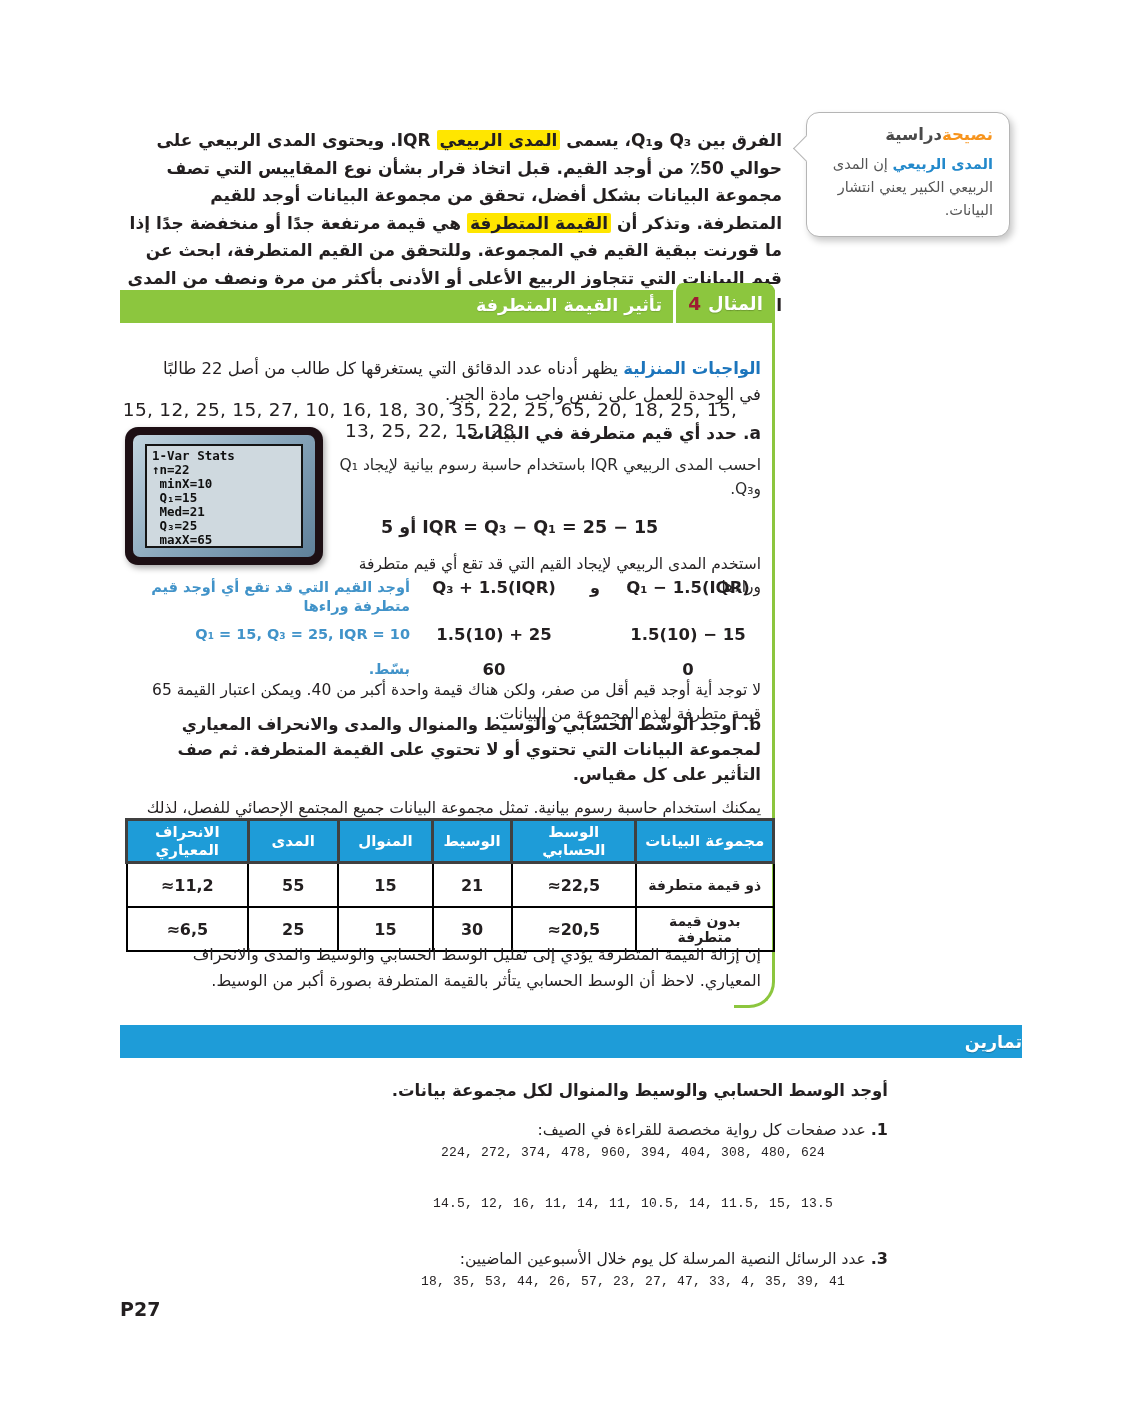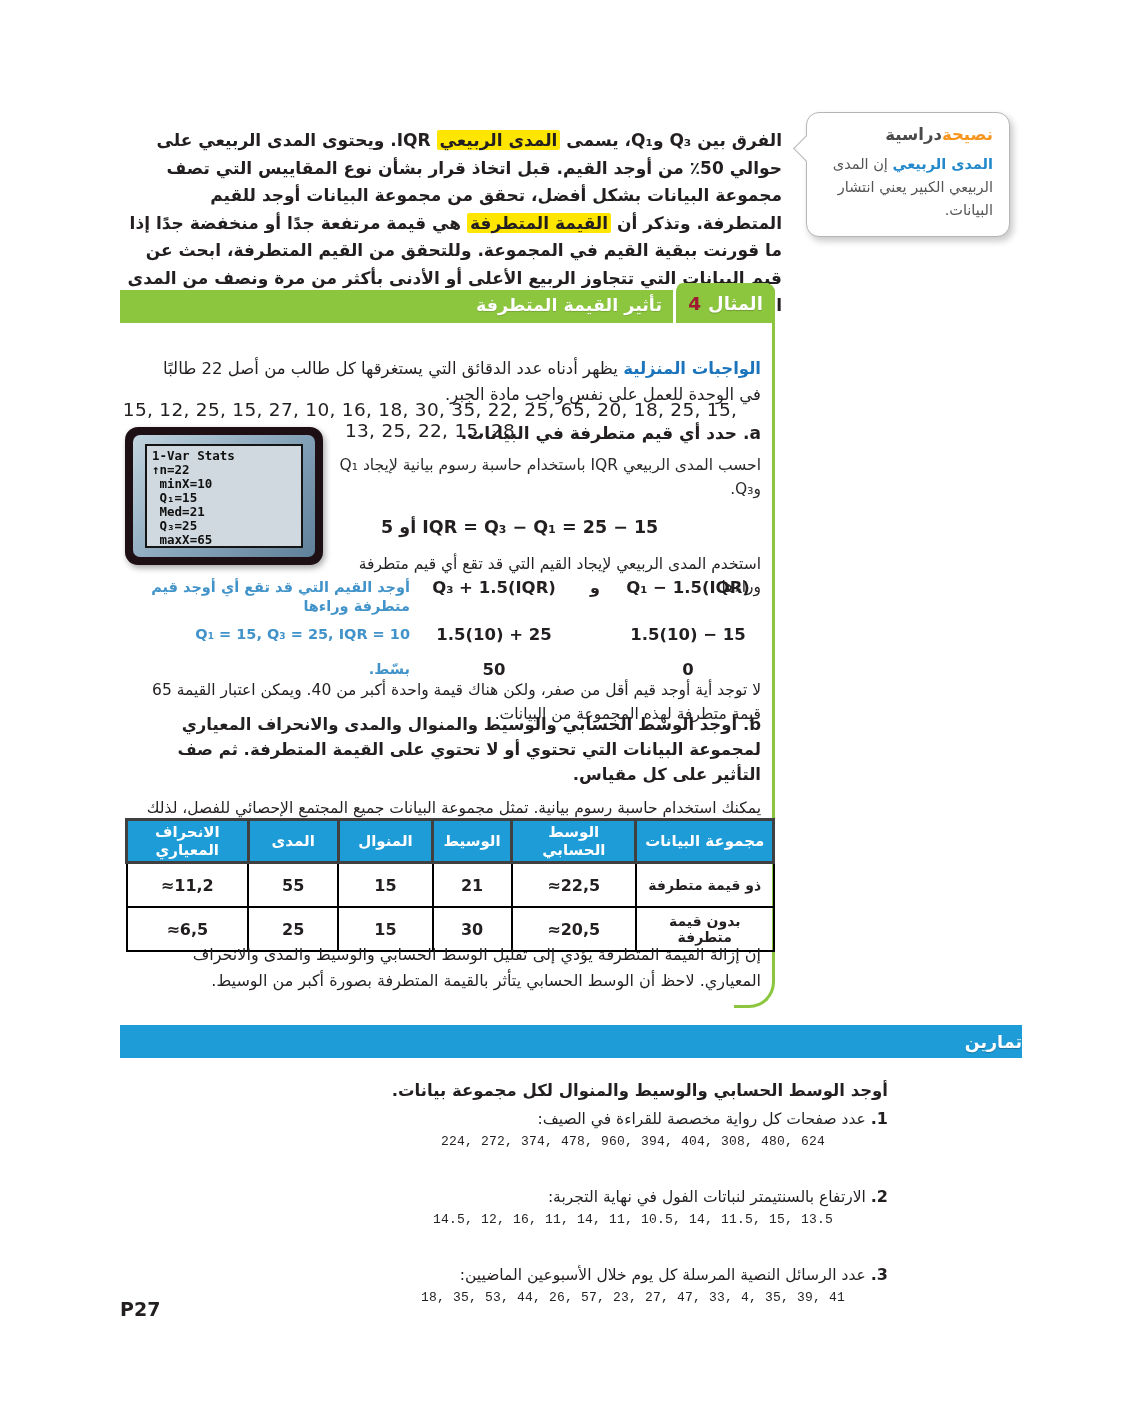--- a/index.html
+++ b/index.html
@@ -78,21 +78,21 @@
   
   .ex-conclusion{position:absolute;right:14px;top:603px;width:625px;text-align:right;
     font-size:16px;line-height:26px;}
   
   .blue-bar{position:absolute;left:120px;top:1025px;width:902px;height:33px;background:#1e9cd8;
     display:flex;align-items:center;direction:rtl;}
   .blue-bar .bar-title{color:#fff;font-weight:800;font-size:17.5px;
     text-shadow:0 1px 1px rgba(0,0,0,.25);}
   .exercises{position:absolute;left:378px;top:1078px;width:510px;text-align:right;}
   .ex-instruction{font-size:16.5px;font-weight:800;line-height:25px;}
-  .ex-item{margin-top:4px;}
+  .ex-item{margin-top:15px;}
   .ex-item.gap{margin-top:36px;}
   .ex-head{font-size:15.5px;line-height:23px;}
   .ex-num{font-weight:800;font-size:16px;}
   .ex-data{direction:ltr;text-align:center;font-size:13px;font-weight:500;margin-top:3px;letter-spacing:.2px;font-family:Liberation Mono, monospace;}
   
   .page-num{position:absolute;left:120px;top:1298px;font-size:19px;font-weight:800;direction:ltr;}
 </style>
 </head>
 <body>
 
@@ -159,21 +159,21 @@
       <div class="w-math">Q₃ + 1.5(IQR)</div>
       <div class="w-note">أوجد القيم التي قد تقع أي أوجد قيم متطرفة وراءها</div>
 
       <div class="w-math">1.5(10) − 15</div>
       <div></div>
       <div class="w-math">1.5(10) + 25</div>
       <div class="w-note"><span class="ltr">Q₁ = 15, Q₃ = 25, IQR = 10</span></div>
 
       <div class="w-math">0</div>
       <div></div>
-      <div class="w-math">50</div>
+      <div class="w-math">60</div>
       <div class="w-note">بسّط.</div>
     </div>
 
     <p class="a-conclusion">لا توجد أية أوجد قيم أقل من صفر، ولكن هناك قيمة واحدة أكبر من 40. ويمكن اعتبار القيمة 65 قيمة متطرفة لهذه المجموعة من البيانات.</p>
 
     <div class="part-b">
       <div class="b-heading">
         <span class="item-label">b.</span>
         <span>أوجد الوسط الحسابي والوسيط والمنوال والمدى والانحراف المعياري لمجموعة البيانات التي تحتوي أو لا تحتوي على القيمة المتطرفة. ثم صف التأثير على كل مقياس.</span>
       </div>
@@ -223,24 +223,20 @@
 
     <div class="ex-item">
       <div class="ex-head">
         <span class="ex-num">1.</span>
         <span>عدد صفحات كل رواية مخصصة للقراءة في الصيف:</span>
       </div>
       <div class="ex-data">224, 272, 374, 478, 960, 394, 404, 308, 480, 624</div>
     </div>
 
     <div class="ex-item gap">
-      <div class="ex-head">
-        <span class="ex-num">2.</span>
-        <span>الارتفاع بالسنتيمتر لنباتات الفول في نهاية التجربة:</span>
-      </div>
       <div class="ex-data">14.5, 12, 16, 11, 14, 11, 10.5, 14, 11.5, 15, 13.5</div>
     </div>
 
     <div class="ex-item gap">
       <div class="ex-head">
         <span class="ex-num">3.</span>
         <span>عدد الرسائل النصية المرسلة كل يوم خلال الأسبوعين الماضيين:</span>
       </div>
       <div class="ex-data">18, 35, 53, 44, 26, 57, 23, 27, 47, 33, 4, 35, 39, 41</div>
     </div>

